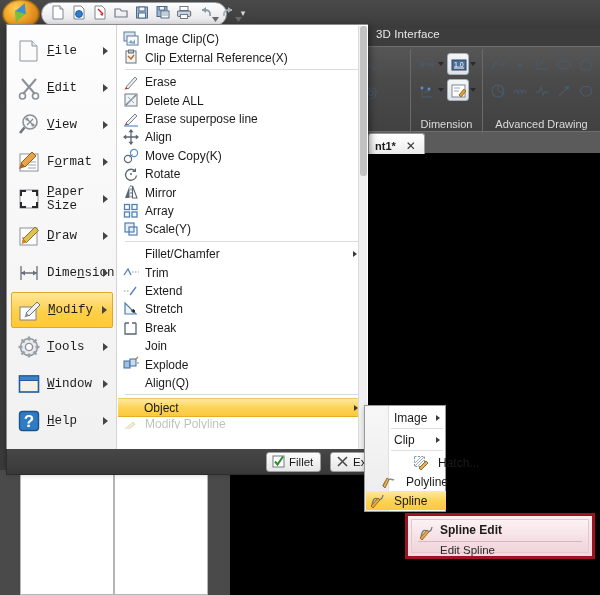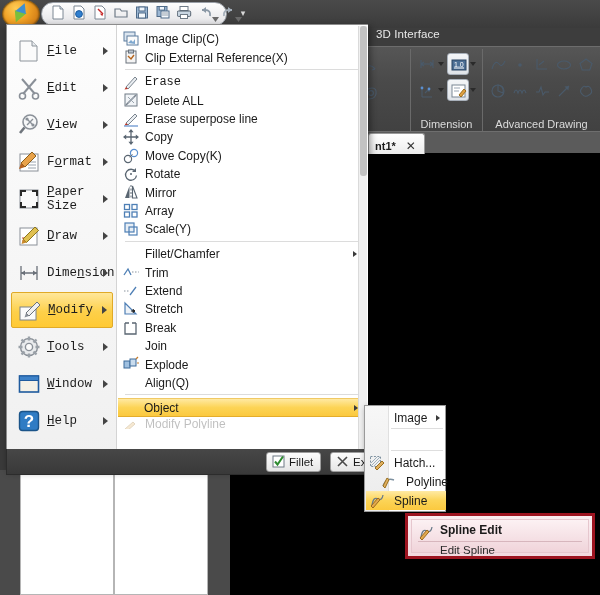--- a/index.html
+++ b/index.html
@@ -638,21 +638,21 @@
           <svg width="16" height="16">
               <rect x="3" y="2" width="10" height="12" fill="#f4f4f4" stroke="#6a737c"></rect>
               <rect x="5.5" y="1" width="5" height="3" fill="#b9c3cd" stroke="#6a737c"></rect>
               <path d="M5 7 l3 3 l3 -4" stroke="#b5651d" stroke-width="1.4" fill="none"></path>
             </svg>
         </span>
         <span class="mlabel">Clip External Reference(X)</span>
       </div>
       <div class="sep" style="top:44px;"></div>
 
-      <div class="mi" style="top:48px;font-family:Liberation Mono, monospace;">
+      <div class="mi" style="top:48px;">
         <span class="mico">
           <svg width="16" height="16">
               <path d="M3 13 L12 3 l2 2 L5 15z" fill="#e9edf1" stroke="#7b858f"></path>
               <path d="M3 13 l2 2 l-3.5 .6z" fill="#c0392b"></path>
             </svg>
         </span>
         <span class="mlabel">Erase</span>
       </div>
 
       <div class="mi" style="top:66.4px;">
@@ -677,21 +677,21 @@
         <span class="mlabel">Erase superpose line</span>
       </div>
 
       <div class="mi" style="top:103.2px;">
         <span class="mico">
           <svg width="16" height="16">
               <path d="M8 1 v14 M1 8 h14" stroke="#5a6672" stroke-width="1.3"></path>
               <path d="M8 0 l2.6 3.2h-5.2z M8 16 l2.6 -3.2h-5.2z M0 8 l3.2 -2.6v5.2z M16 8 l-3.2 -2.6v5.2z" fill="#5a6672"></path>
             </svg>
         </span>
-        <span class="mlabel">Copy</span>
+        <span class="mlabel">Align</span>
       </div>
 
       <div class="mi" style="top:121.6px;">
         <span class="mico">
           <svg width="16" height="16">
               <circle cx="5" cy="11" r="3.6" fill="none" stroke="#5a6672" stroke-width="1.2"></circle>
               <circle cx="11" cy="5" r="3.6" fill="none" stroke="#5a8fcf" stroke-width="1.2"></circle>
               <path d="M6.5 9 L9.5 6.5" stroke="#5a6672"></path>
             </svg>
         </span>
@@ -853,23 +853,27 @@
 
   <div class="submenu">
     <div class="gutter"></div>
 
     <div class="smi" style="top:2px;">
       <span class="slabel">Image</span>
       <span class="sarrow"></span>
     </div>
     <div class="ssep" style="top:22px;"></div>
 
+    <div class="smi" style="top:24px;">
+      <span class="slabel">Clip</span>
+      <span class="sarrow"></span>
+    </div>
     <div class="ssep" style="top:44px;"></div>
 
-    <div class="smi" style="top:47px;">
+    <div class="smi" style="top:47px;margin-left:44px;">
       <span class="sico">
         <svg width="16" height="16">
             <rect x="1.5" y="1.5" width="10" height="10" fill="none" stroke="#7d909f" stroke-dasharray="2 1.4"></rect>
             <path d="M2 8 L8 2 M2 11 L11 2 M5 11 L11 5" stroke="#9fb0bd"></path>
             <path d="M6 13 L13 6 l2 2 L8 15z" fill="#e0b060" stroke="#9a7020"></path>
           </svg>
       </span>
       <span class="slabel">Hatch...</span>
     </div>
 

